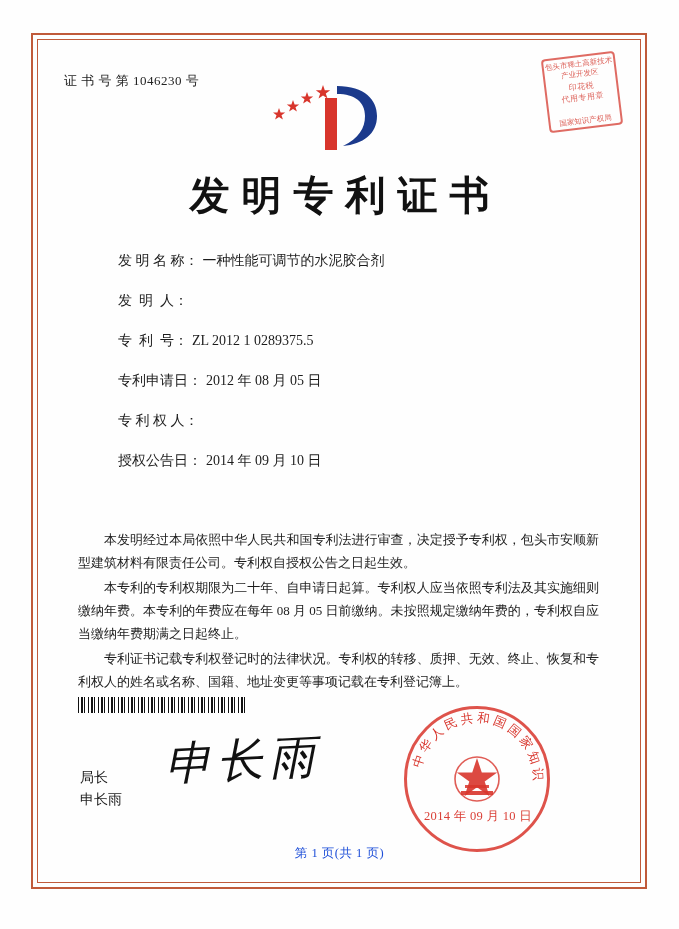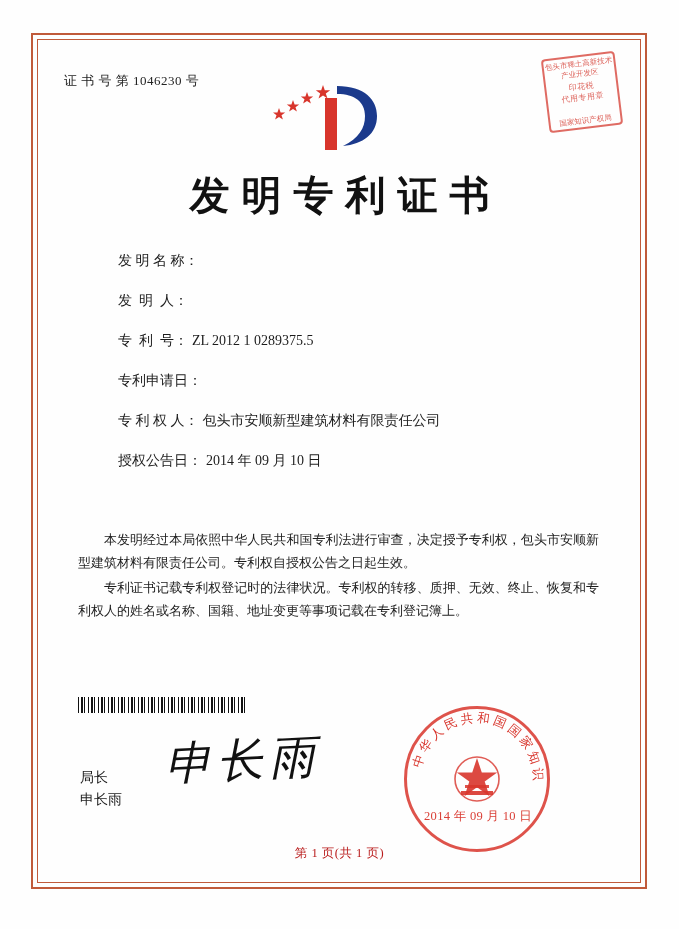--- a/index.html
+++ b/index.html
@@ -244,21 +244,21 @@
     width: 146px;
     height: 146px;
   }
   .page-footer {
     position: absolute;
     left: 0;
     top: 845px;
     width: 679px;
     text-align: center;
     font-size: 12.5px;
-    color: #b91c1c;
+    color: #1d4ed8;
     letter-spacing: 0.5px;
     font-family: Liberation Serif, serif;
   }
 </style>
 </head>
 <body>
 
 <div class="page">
 
   <div class="border-outer"></div>
@@ -288,43 +288,45 @@
       <path d="M64,8 C92,8 104,22 104,38 C104,56 90,66 70,68 C86,60 92,50 92,38 C92,24 82,16 64,16 Z" fill="#1b3a8c"></path>
       <path d="M64,20 L64,72 L58,72 L58,20 Z" fill="#1b3a8c" opacity="0.0"></path>
     </svg>
   </div>
 
   <div class="title">发明专利证书</div>
 
   <div class="fields">
     <div class="field-row">
       <span class="field-label">发 明 名 称：</span>
+      <span class="field-value">一种性能可调节的水泥胶合剂</span>
     </div>
     <div class="field-row">
       <span class="field-label">发  明  人：</span>
     </div>
     <div class="field-row">
       <span class="field-label">专  利  号：</span>
       <span class="field-value">ZL 2012 1 0289375.5</span>
     </div>
     <div class="field-row">
       <span class="field-label">专利申请日：</span>
+      <span class="field-value">2012 年 08 月 05 日</span>
     </div>
     <div class="field-row">
       <span class="field-label">专 利 权 人：</span>
-      <span class="field-value">包头市安顺新型建筑材料有限责任公司</span>
     </div>
     <div class="field-row">
       <span class="field-label">授权公告日：</span>
       <span class="field-value">2014 年 09 月 10 日</span>
     </div>
   </div>
 
   <div class="body-text">
     <p>本发明经过本局依照中华人民共和国专利法进行审查，决定授予专利权，包头市安顺新型建筑材料有限责任公司。专利权自授权公告之日起生效。</p>
+    <p>本专利的专利权期限为二十年、自申请日起算。专利权人应当依照专利法及其实施细则缴纳年费。本专利的年费应在每年 08 月 05 日前缴纳。未按照规定缴纳年费的，专利权自应当缴纳年费期满之日起终止。</p>
     <p>专利证书记载专利权登记时的法律状况。专利权的转移、质押、无效、终止、恢复和专利权人的姓名或名称、国籍、地址变更等事项记载在专利登记簿上。</p>
   </div>
 
   <div class="barcode"></div>
 
   <div class="sig-label">
     <div>局长</div>
     <div>申长雨</div>
   </div>
 

